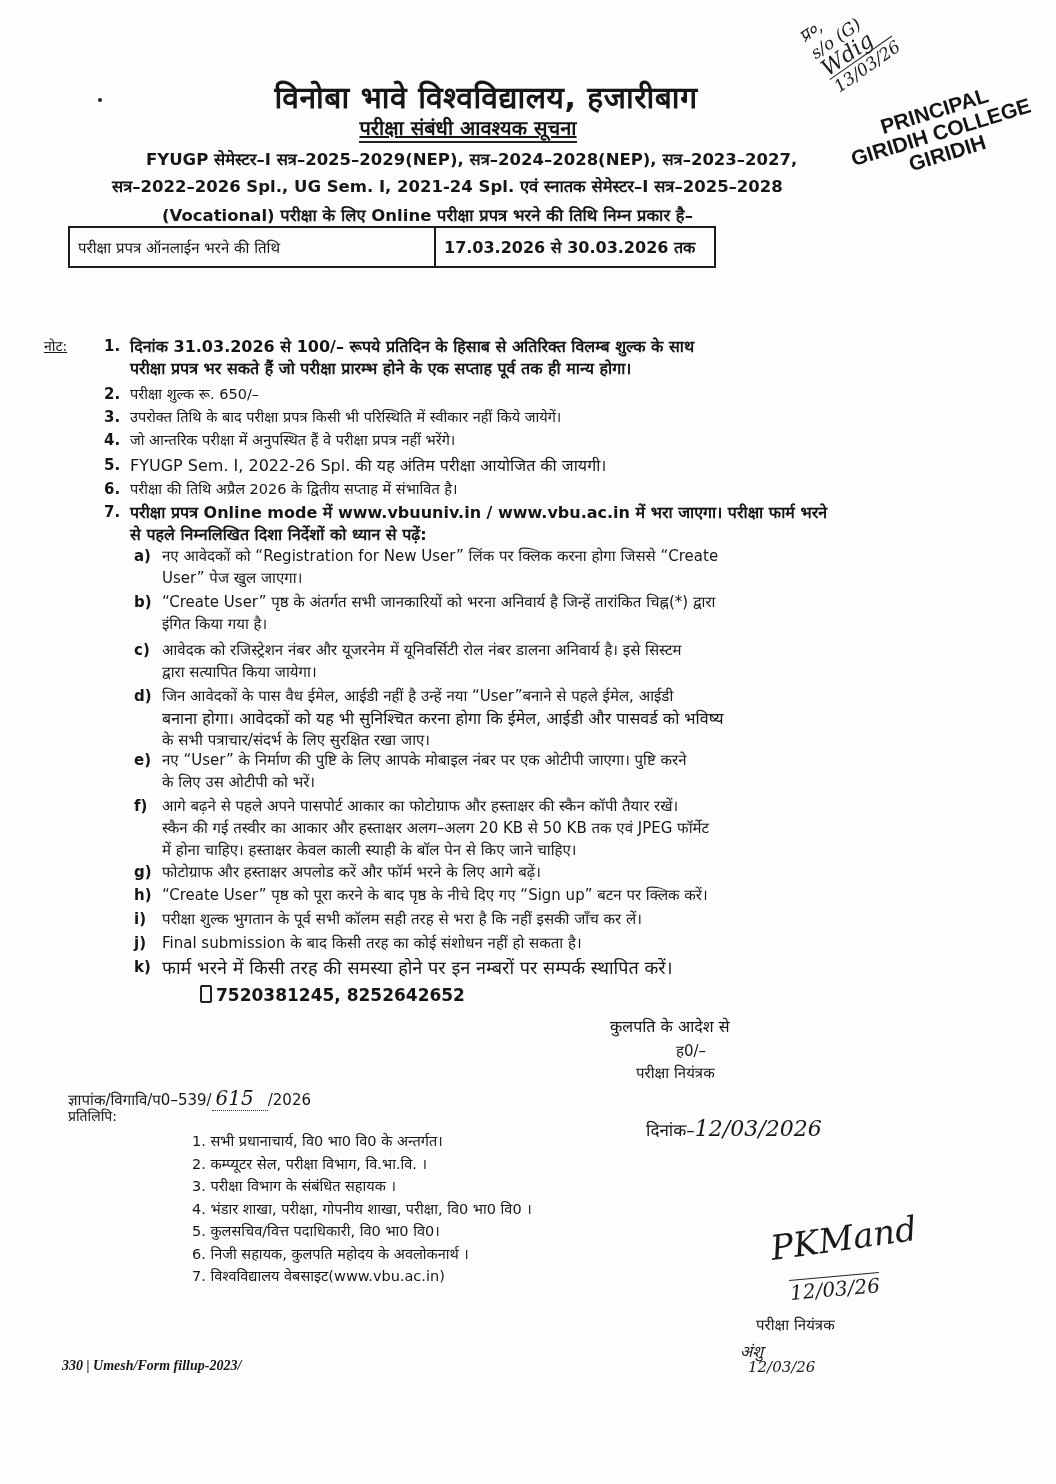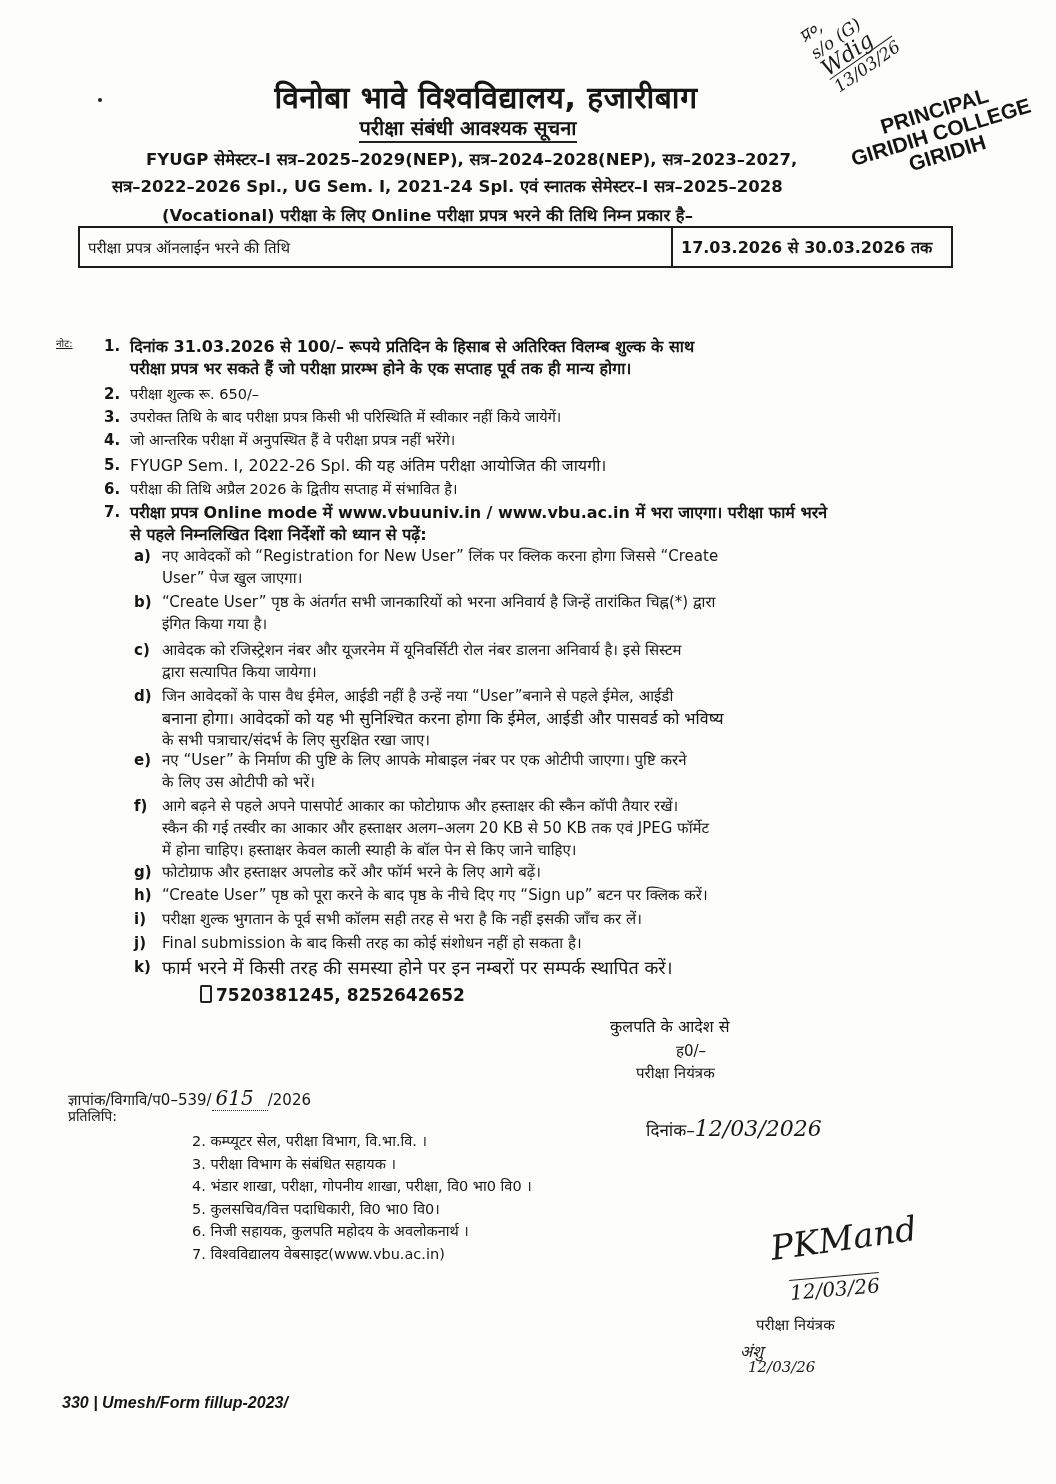--- a/index.html
+++ b/index.html
@@ -3,53 +3,53 @@
 <meta charset="utf-8">
 <style>
   html, body { margin: 0; padding: 0; }
   body {
     width: 1056px; height: 1484px; background: #fdfdfb; position: relative; overflow: hidden;
     font-family: "DejaVu Sans", sans-serif; color: #161616;
   }
   .abs { position: absolute; }
   .title { left: 0; width: 972px; top: 76px; text-align: center; font-size: 30px; font-weight: bold; letter-spacing: 0.5px; }
   .title-dot { left: 98px; top: 98px; width: 4px; height: 4px; background: #222; border-radius: 50%; }
-  .subtitle { left: 0; width: 936px; top: 114px; text-align: center; font-size: 20px; font-weight: bold; }
+  .subtitle { left: 0; width: 936px; top: 114px; text-align: center; font-size: 20px; font-weight: bold; text-decoration: underline; }
   .subtitle span { border-bottom: 2px solid #222; padding-bottom: 1px; }
   .intro { font-size: 16.5px; font-weight: bold; white-space: nowrap; }
   .intro1 { left: 146px; top: 147px; }
   .intro2 { left: 112px; top: 174px; }
   .intro3 { left: 162px; top: 203px; }
 
   .stamp-hand { left: 795px; top: 30px; transform: rotate(-35deg); transform-origin: left top; font-family: "DejaVu Serif", serif; font-style: italic; font-size: 17px; color: #1a1a1a; line-height: 20px; }
   .stamp { left: 842px; top: 128px; transform: rotate(-17deg); transform-origin: left top; text-align: center; font-family: "Liberation Sans", sans-serif; font-weight: bold; font-size: 21px; line-height: 22px; color: #141414; }
 
-  table.dates { position: absolute; left: 78px; top: 226px; width: 875px; border-collapse: collapse; font-size: 15px; }
+  table.dates { position: absolute; left: 68px; top: 226px; width: 648px; border-collapse: collapse; font-size: 15px; }
   table.dates td { border: 2px solid #1c1c1c; padding: 4px 8px; vertical-align: middle; }
   table.dates td.val { width: 262px; font-weight: bold; font-size: 16px; }
   table.dates tr.r1 td { height: 30px; }
   table.dates tr.r2 td { height: 44px; }
 
-  .note-label { left: 56px; top: 336px; font-size: 10px; text-decoration: underline; }
+  .note-label { left: 44px; top: 336px; font-size: 14px; text-decoration: underline; }
   .list { font-size: 15px; line-height: 21px; }
   .item { position: absolute; white-space: nowrap; }
   .num { position: absolute; font-weight: bold; }
   .txt { position: absolute; }
 
   .phones { left: 200px; top: 985px; font-size: 17px; font-weight: bold; }
   .phone-icon { display: inline-block; width: 8px; height: 14px; border: 2px solid #222; border-radius: 2px; margin-right: 4px; vertical-align: -2px; }
 
   .sig-block { font-size: 15px; }
   .handwritten { font-family: "DejaVu Serif", serif; font-style: italic; font-size: 22px; }
   .ref { left: 68px; top: 1086px; font-size: 15px; }
   .ref .hw { font-family: "DejaVu Serif", serif; font-style: italic; font-size: 20px; border-bottom: 1px dotted #333; padding: 0 14px 0 4px; }
   .copy-label { left: 68px; top: 1106px; font-size: 14px; }
   .copies { left: 192px; top: 1130px; font-size: 14.5px; line-height: 22.5px; }
   .copies .ci { white-space: nowrap; }
-  .footer { left: 62px; top: 1358px; font-family: Liberation Sans, sans-serif; font-style: italic; font-weight: bold; font-size: 16px; margin-top: 36px; }
+  .footer { left: 62px; top: 1358px; font-family: Liberation Serif, serif; font-style: italic; font-weight: bold; font-size: 14px; }
   .scribble { font-family: "DejaVu Serif", serif; font-style: italic; color: #1a1a1a; }
 </style>
 </head>
 <body>
 
 <div class="abs title-dot"></div>
 <div class="abs title">विनोबा भावे विश्वविद्यालय, हजारीबाग</div>
 <div class="abs subtitle"><span>परीक्षा संबंधी आवश्यक सूचना</span></div>
 <div class="abs intro intro1">FYUGP सेमेस्टर–I सत्र–2025–2029(NEP), सत्र–2024–2028(NEP), सत्र–2023–2027,</div>
 <div class="abs intro intro2">सत्र–2022–2026 Spl., UG Sem. I, 2021-24 Spl. एवं स्नातक सेमेस्टर–I सत्र–2025–2028</div>
@@ -135,20 +135,21 @@
 <div class="abs sig-block" style="left:646px;top:1116px;font-size:17px;">
   <span>दिनांक–</span><span class="handwritten">12/03/2026</span>
 </div>
 
 <div class="abs ref">
   <span>ज्ञापांक/विगावि/प0–539/</span><span class="hw">615</span><span>/2026</span>
 </div>
 <div class="abs copy-label">प्रतिलिपि:</div>
 
 <div class="abs copies">
+  <div class="ci">1.  सभी प्रधानाचार्य, वि0 भा0 वि0 के अन्तर्गत।</div>
   <div class="ci">2.  कम्प्यूटर सेल, परीक्षा विभाग, वि.भा.वि. ।</div>
   <div class="ci">3.  परीक्षा विभाग के संबंधित सहायक ।</div>
   <div class="ci">4.  भंडार शाखा, परीक्षा, गोपनीय शाखा, परीक्षा, वि0 भा0 वि0 ।</div>
   <div class="ci">5.  कुलसचिव/वित्त पदाधिकारी, वि0 भा0 वि0।</div>
   <div class="ci">6.  निजी सहायक, कुलपति महोदय के अवलोकनार्थ ।</div>
   <div class="ci">7.  विश्वविद्यालय वेबसाइट(www.vbu.ac.in)</div>
 </div>
 
 <div class="abs scribble" style="left:770px;top:1218px;font-size:34px;transform:rotate(-8deg);">PKMand</div>
 <div class="abs scribble" style="left:790px;top:1276px;font-size:20px;border-top:1.5px solid #222;transform:rotate(-5deg);">12/03/26</div>

